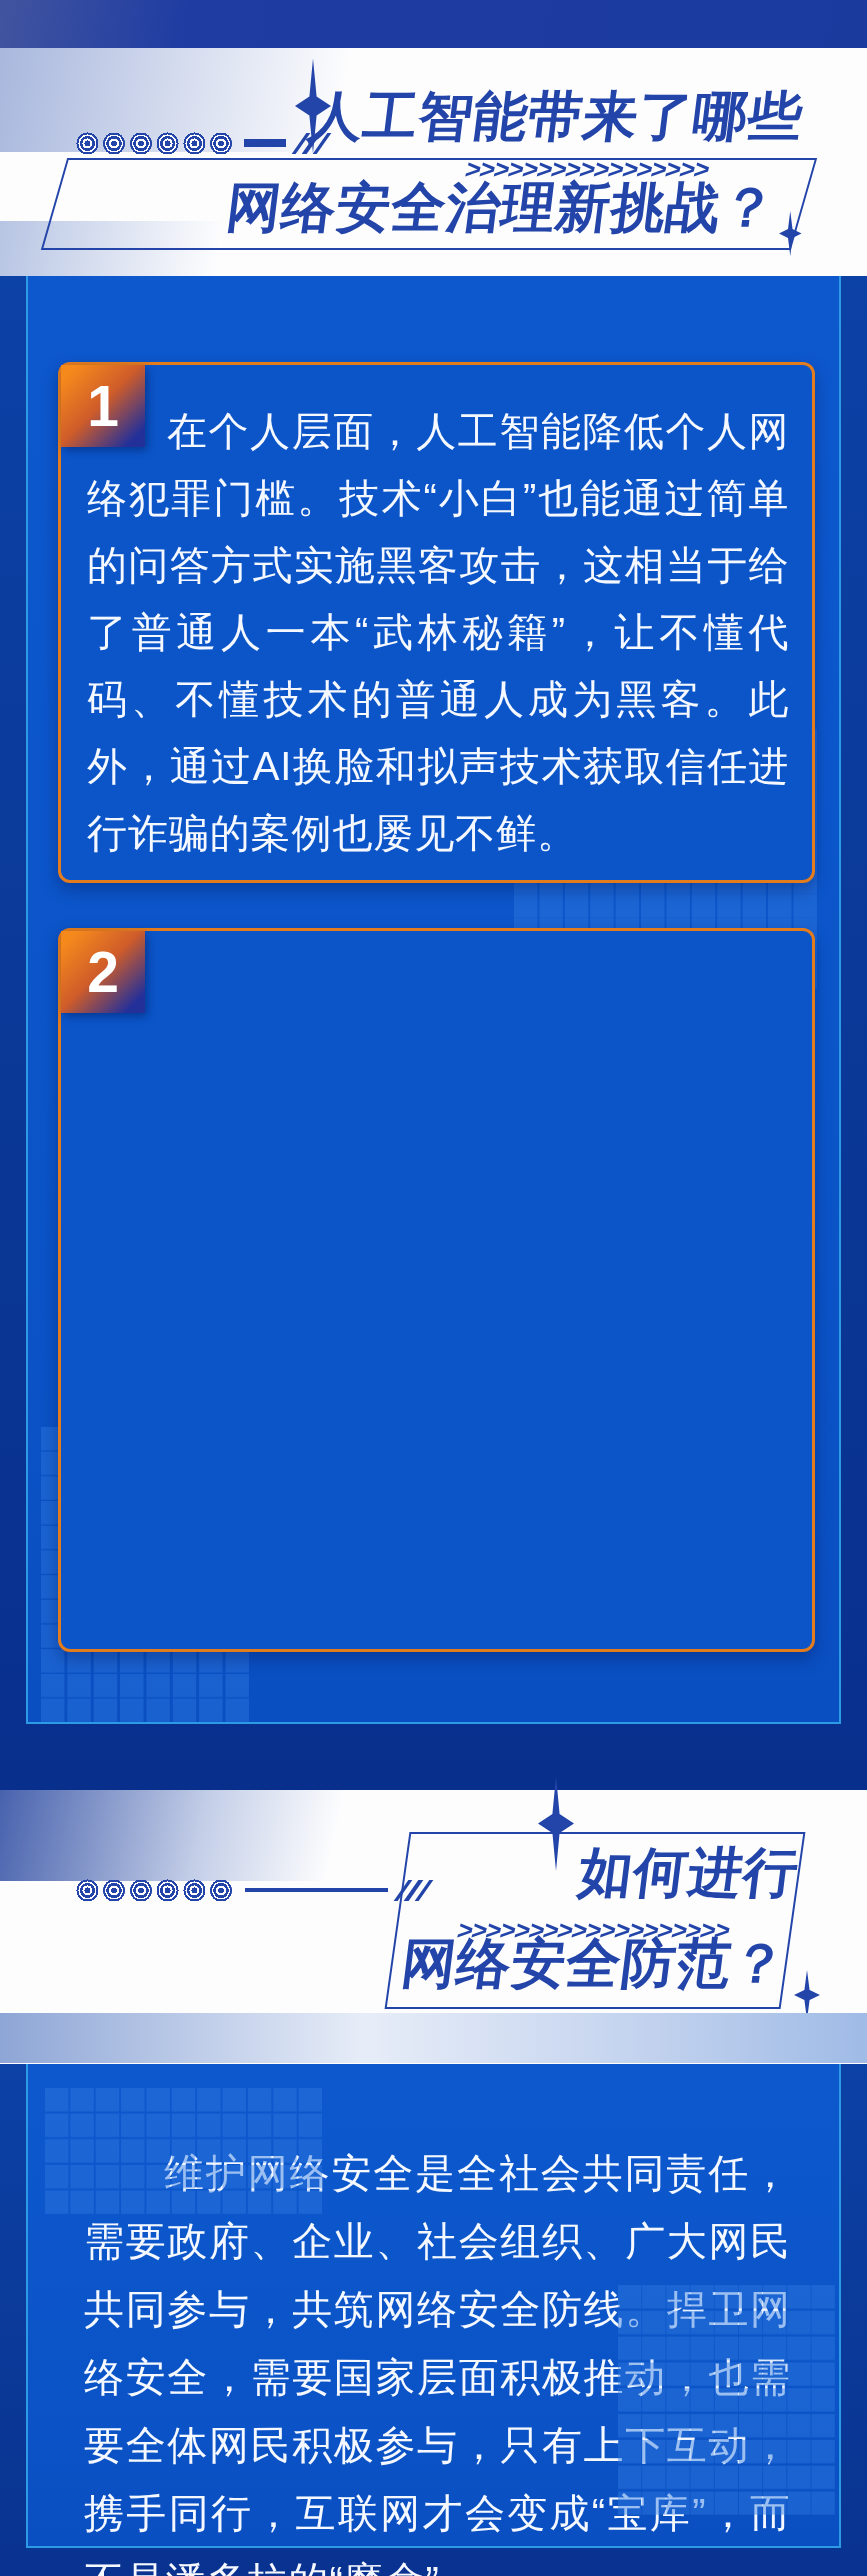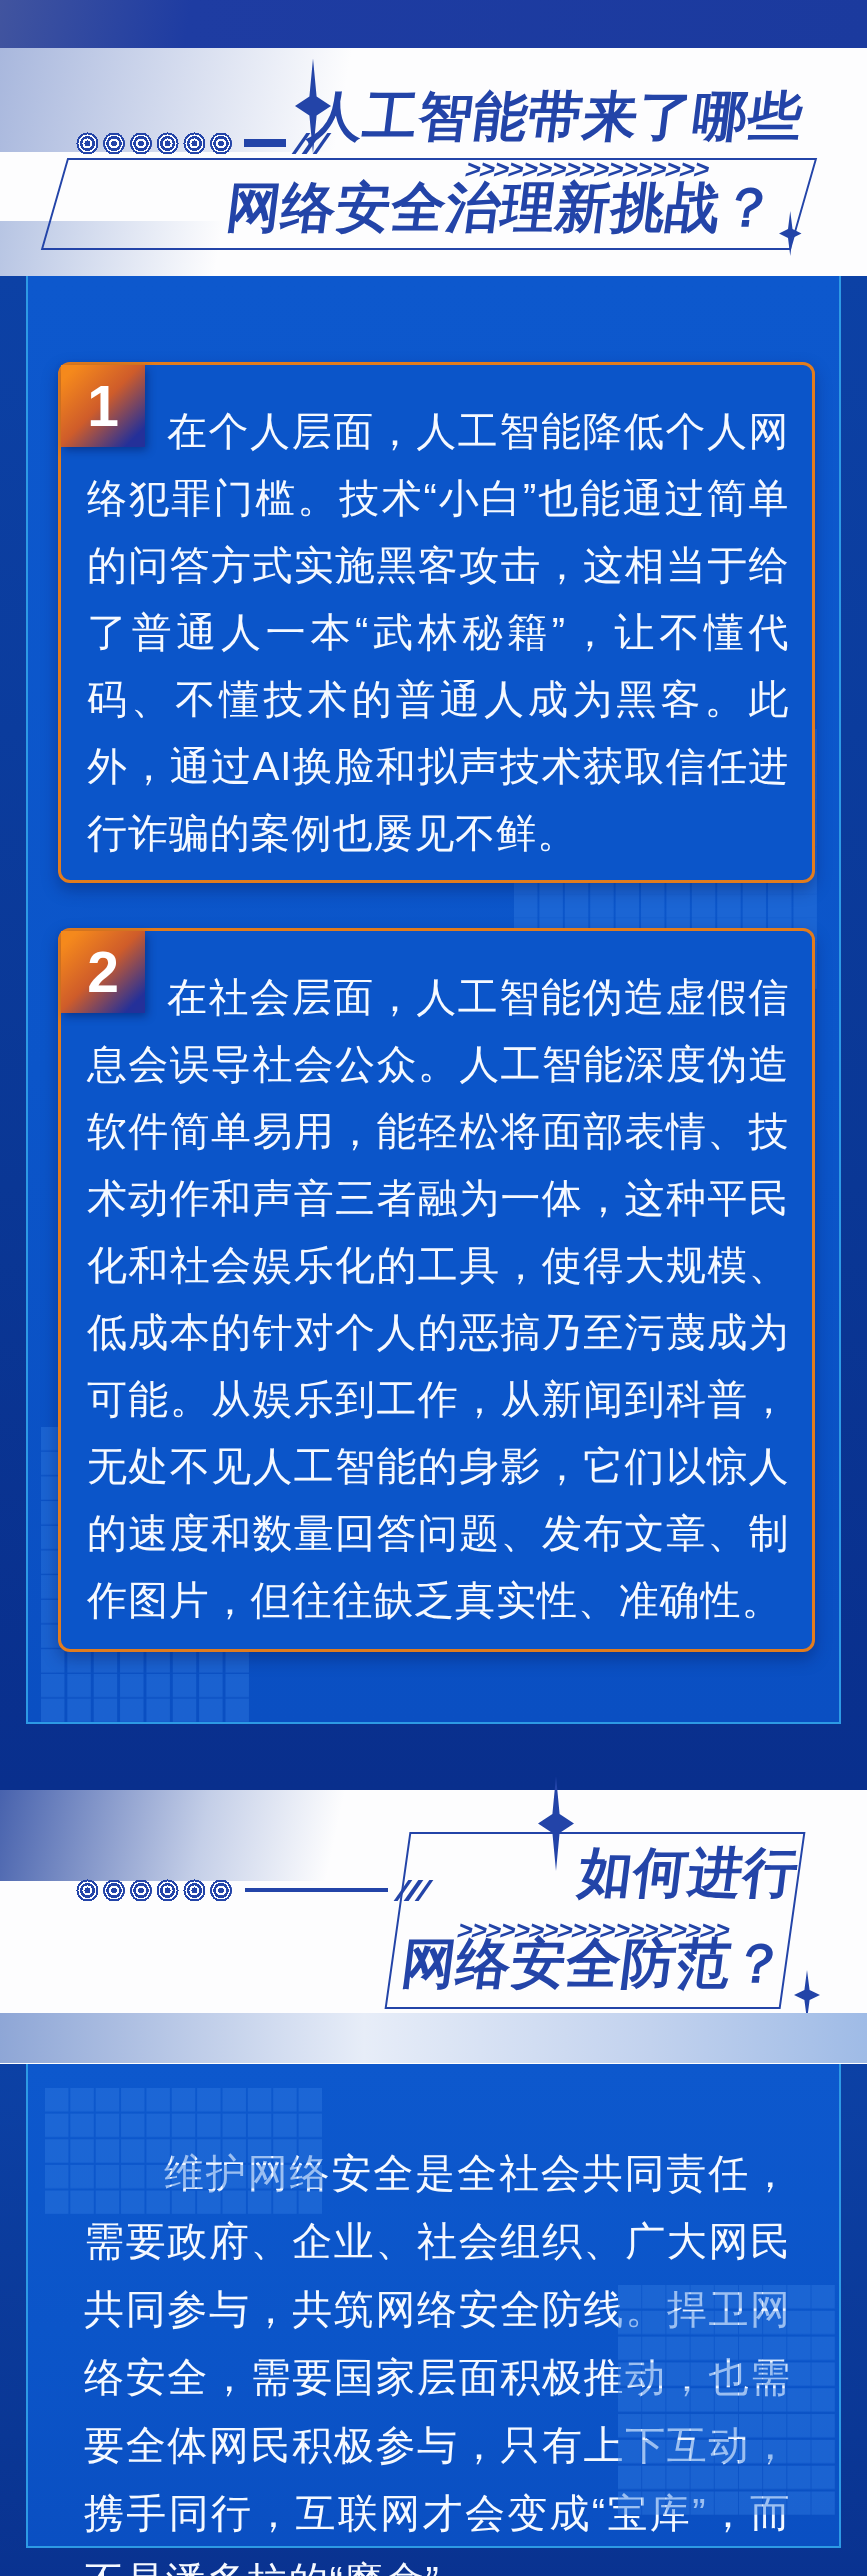--- a/index.html
+++ b/index.html
@@ -148,21 +148,20 @@
       <div class="abs pxgrid gridA1"></div>
       <div class="abs pxgrid gridA2"></div>
 
       <div class="abs card card1">
         <div class="abs badge">1</div>
         <p class="card-text">在个人层面，人工智能降低个人网络犯罪门槛。技术“小白”也能通过简单的问答方式实施黑客攻击，这相当于给了普通人一本“武林秘籍”，让不懂代码、不懂技术的普通人成为黑客。此外，通过AI换脸和拟声技术获取信任进行诈骗的案例也屡见不鲜。</p>
       </div>
 
       <div class="abs card card2">
         <div class="abs badge">2</div>
-        <p class="card-text">在社会层面，人工智能伪造虚假信息会误导社会公众。人工智能深度伪造软件简单易用，能轻松将面部表情、技术动作和声音三者融为一体，这种平民化和社会娱乐化的工具，使得大规模、低成本的针对个人的恶搞乃至污蔑成为可能。从娱乐到工作，从新闻到科普，无处不见人工智能的身影，它们以惊人的速度和数量回答问题、发布文章、制作图片，但往往缺乏真实性、准确性。</p>
       </div>
     </div>
   </section>
 
   <header class="abs band band2">
     <div class="abs wash wash-tl2"></div>
 
     <div class="abs frame frame2"></div>
 
     <div class="abs deco-row" style="left:76px;top:89px;">

